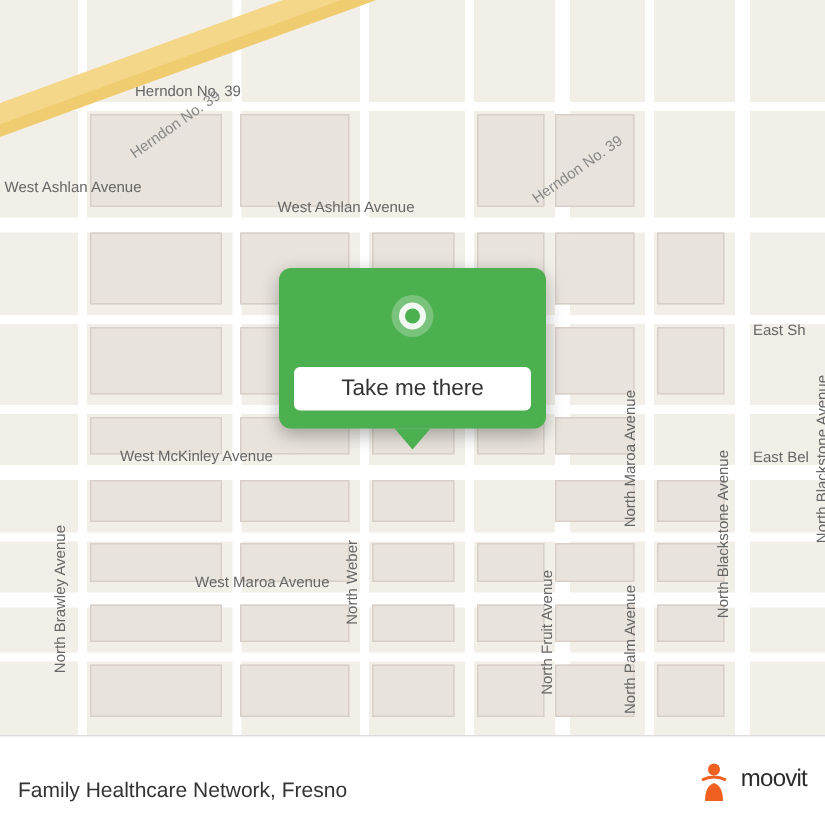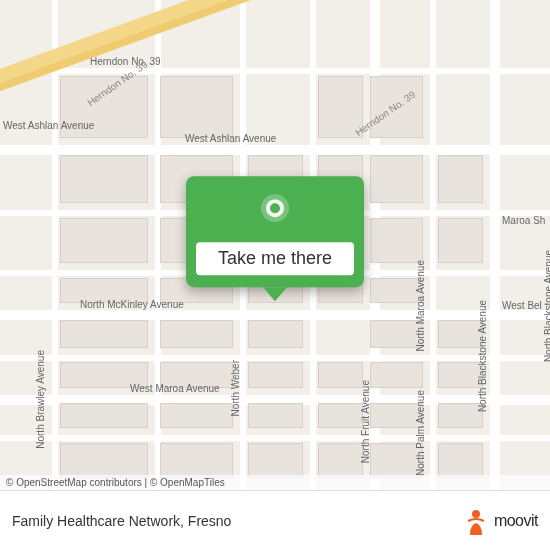--- a/index.html
+++ b/index.html
@@ -104,36 +104,36 @@
       height: 44px;
       margin-bottom: 8px;
     }
 
     .take-me-there-btn {
       background: white;
       color: #333;
       border: none;
       border-radius: 4px;
       padding: 6px 16px;
-      font-size: 18px;
+      font-size: 15px;
       font-weight: 500;
       cursor: pointer;
       width: 100%;
     }
 
     
     #bottom-bar {
       width: 550px;
       height: 60px;
       background: white;
       border-top: 1px solid #ddd;
       display: flex;
-      align-items: center;
+      align-items: flex-end;
       justify-content: space-between;
-      padding: 0 12px;
+      padding: 16px 12px;
       position: absolute;
       bottom: 0;
     }
 
     .place-name {
       font-size: 14px;
       color: #333;
       font-weight: 500;
     }
 
@@ -247,50 +247,49 @@
 
   <div class="block" style="left:60px;top:443px;width:88px;height:35px;"></div>
   <div class="block" style="left:160px;top:443px;width:73px;height:35px;"></div>
   <div class="block" style="left:248px;top:443px;width:55px;height:35px;"></div>
   <div class="block" style="left:318px;top:443px;width:45px;height:35px;"></div>
   <div class="block" style="left:370px;top:443px;width:53px;height:35px;"></div>
   <div class="block" style="left:438px;top:443px;width:45px;height:35px;"></div>
 
   <div class="road-label" style="top:56px; left:90px;">Herndon No. 39</div>
   <div class="road-label" style="top:133px; left:185px;">West Ashlan Avenue</div>
-  <div class="road-label" style="top:299px; left:80px;">North McKinley Avenue</div>
+  <div class="road-label" style="top:299px; left:80px;">West McKinley Avenue</div>
   <div class="road-label" style="top:383px; left:130px;">West Maroa Avenue</div>
 
   <div class="road-label-rotated" style="top:350px; left:35px;">North Brawley Avenue</div>
   <div class="road-label-rotated" style="top:360px; left:230px;">North Weber</div>
   <div class="road-label-rotated" style="top:380px; left:360px;">North Fruit Avenue</div>
   <div class="road-label-rotated" style="top:390px; left:415px;">North Palm Avenue</div>
   <div class="road-label-rotated" style="top:300px; left:477px;">North Blackstone Avenue</div>
   <div class="road-label-rotated" style="top:250px; left:543px;">North Blackstone Avenue</div>
   <div class="road-label-rotated" style="top:260px; left:415px;">North Maroa Avenue</div>
 
   <div class="road-label-diagonal" style="top:78px; left:82px;">Herndon No. 39</div>
   <div class="road-label-diagonal" style="top:108px; left:350px;">Herndon No. 39</div>
 
   <div style="position:absolute; top:120px; left:3px; font-size:10px; color:#666; white-space:nowrap;">West Ashlan Avenue</div>
 
-  <div style="position:absolute; top:215px; left:502px; font-size:10px; color:#666; white-space:nowrap;">Maroa Sh</div>
-  <div style="position:absolute; top:300px; left:502px; font-size:10px; color:#666; white-space:nowrap;">West Bel</div>
+  <div style="position:absolute; top:215px; left:502px; font-size:10px; color:#666; white-space:nowrap;">East Sh</div>
+  <div style="position:absolute; top:300px; left:502px; font-size:10px; color:#666; white-space:nowrap;">East Bel</div>
 
   <div id="popup-card">
 
     <svg class="pin-icon" viewBox="0 0 44 44" fill="none" xmlns="http://www.w3.org/2000/svg">
       <circle cx="22" cy="18" r="14" fill="white" opacity="0.25"></circle>
       <circle cx="22" cy="18" r="9" fill="white" opacity="0.9"></circle>
       <circle cx="22" cy="18" r="5" fill="#4caf50"></circle>
     </svg>
     <button class="take-me-there-btn">Take me there</button>
   </div>
 
-  <div class="copyright-bar">© OpenStreetMap contributors | © OpenMapTiles</div>
 </div>
 
 <div id="bottom-bar">
   <div>
     <div class="place-name">Family Healthcare Network, Fresno</div>
   </div>
   <div class="moovit-logo">
 
     <svg class="moovit-icon" viewBox="0 0 28 28" xmlns="http://www.w3.org/2000/svg">
       <circle cx="14" cy="7" r="4" fill="#f06020"></circle>

